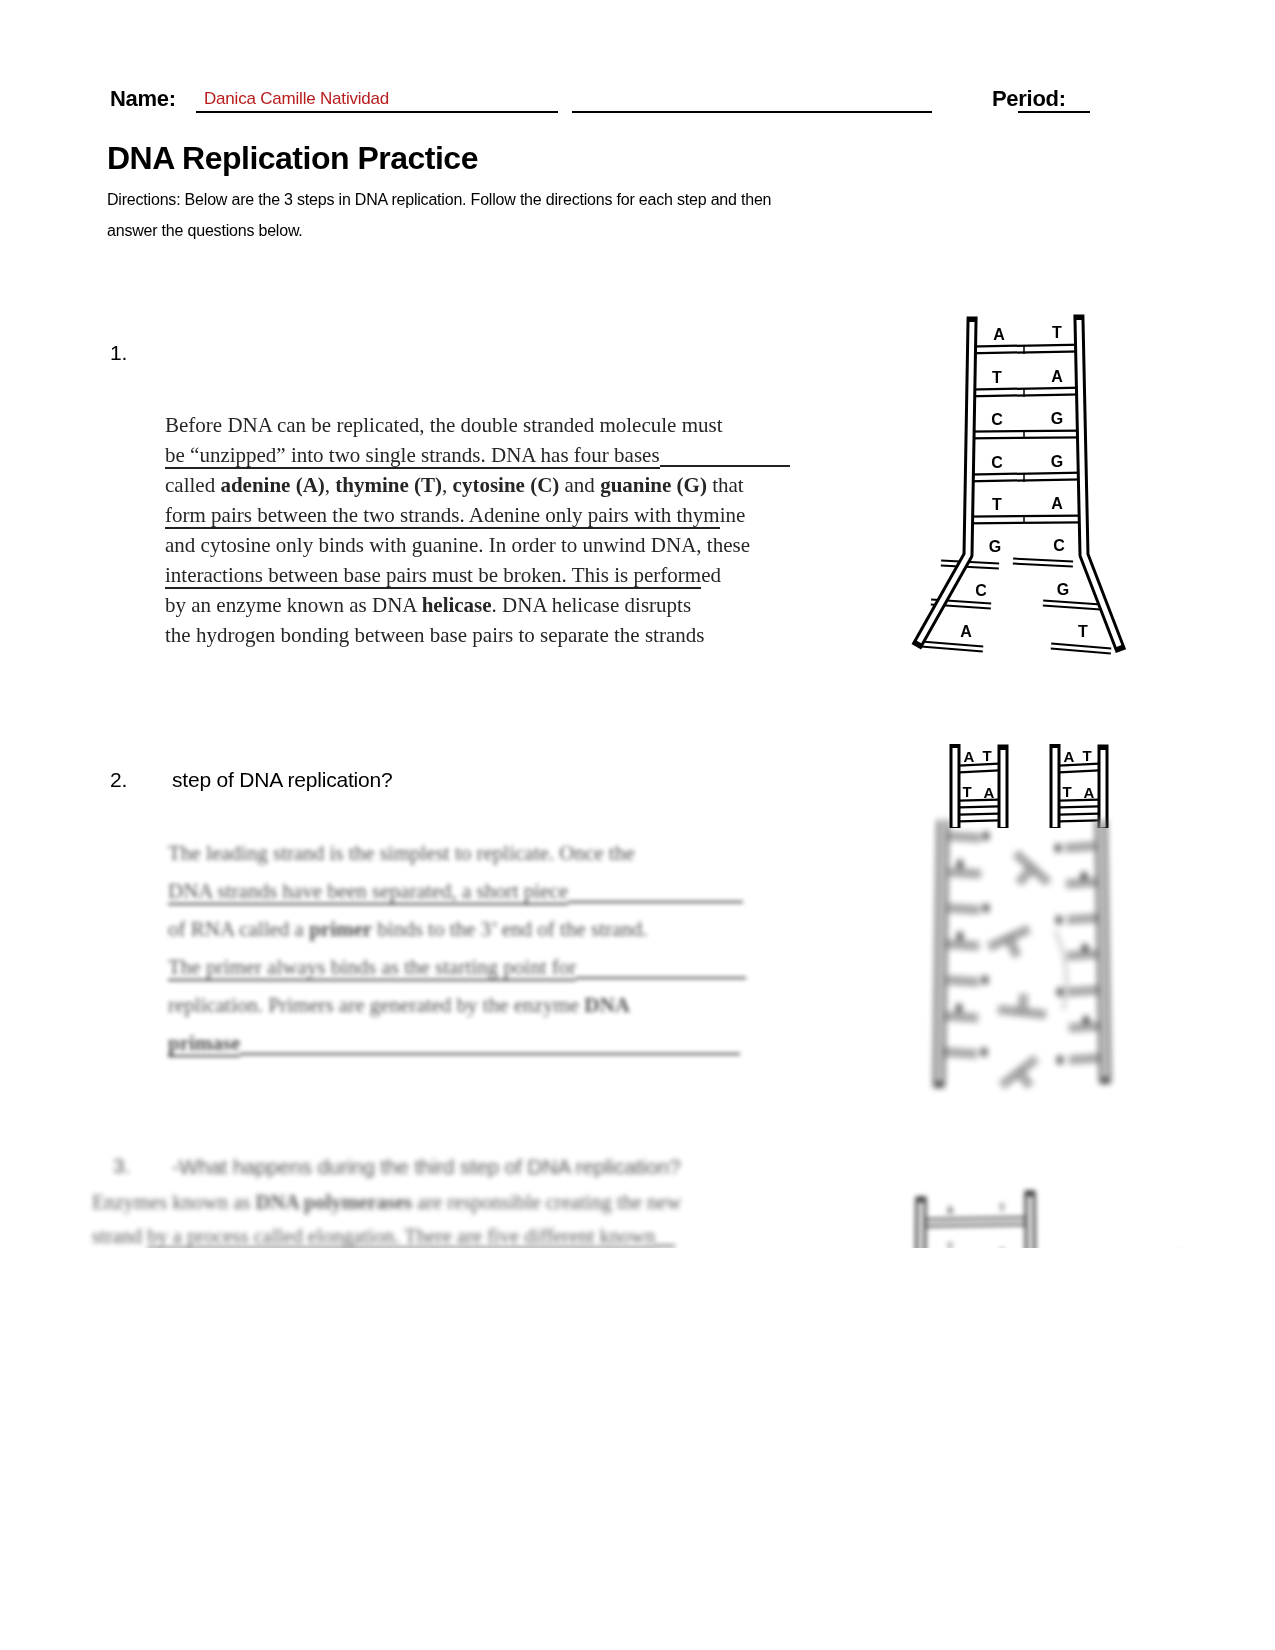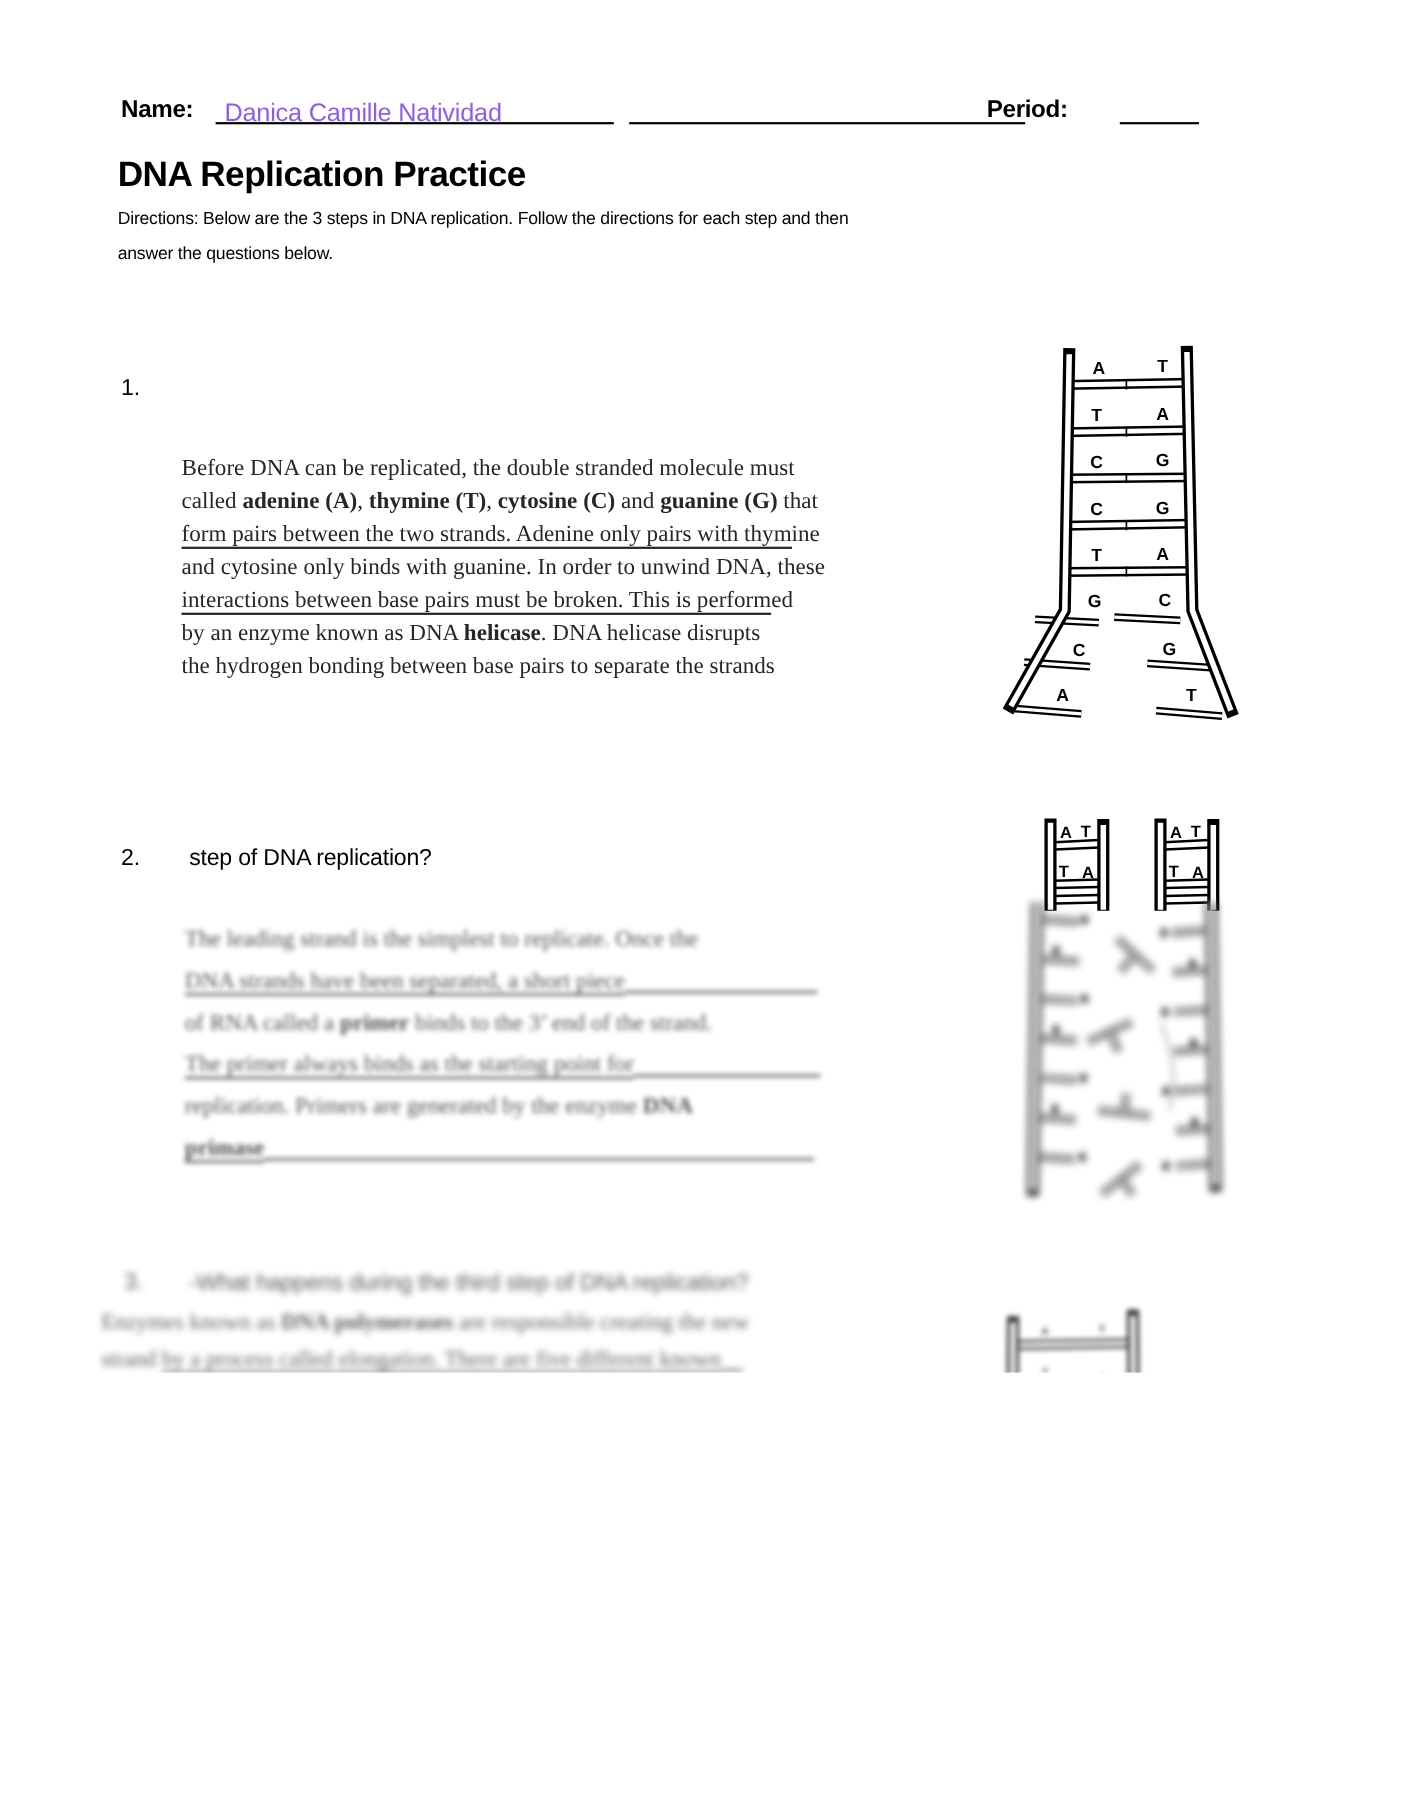--- a/index.html
+++ b/index.html
@@ -1,21 +1,21 @@
 <!DOCTYPE html>
 <html><head>
 <meta charset="utf-8">
 <style>
   html,body{margin:0;padding:0;background:#fff;}
   .page{position:relative;width:1275px;height:1248px;background:#ffffff;overflow:hidden;
         font-family:"Liberation Sans",sans-serif;color:#000;}
   .abs{position:absolute;}
   .hline{border-bottom:2px solid #000;height:0;}
   .name-label{font-size:22px;font-weight:700;letter-spacing:-0.3px;}
-  .name-value{font-size:23px;letter-spacing:-0.2px;color:#8b5cf6;}
+  .name-value{font-size:17px;letter-spacing:-0.2px;color:#b91c1c;}
   .title{font-size:32px;font-weight:700;letter-spacing:-0.5px;}
   .dirs{font-size:16px;line-height:31px;letter-spacing:-0.2px;}
   .qnum{font-size:21px;letter-spacing:-0.2px;}
   .qtext{font-size:21px;line-height:34px;letter-spacing:-0.2px;}
   .ans{font-size:21px;line-height:30px;color:#262626;}
   .tline{white-space:pre;font-family:Liberation Serif, serif;}
   .tline .b{font-weight:700;}
   .tline .u{border-bottom:2px solid #222;}
   .tline .ext{display:inline-block;border-bottom:2px solid #222;height:1.08em;vertical-align:text-bottom;}
   .ans2{font-size:21px;line-height:38px;color:#333;filter:blur(2.3px);opacity:.85;}
@@ -39,32 +39,33 @@
 </style>
 </head>
 <body>
 
 <div class="page">
 
   <span class="abs name-label" style="left:110px;top:86px;">Name:</span>
   <span class="abs name-value" style="left:204px;top:89px;">Danica Camille Natividad</span>
   <div class="abs hline" style="left:196px;top:111px;width:362px;"></div>
   <div class="abs hline" style="left:572px;top:111px;width:360px;"></div>
-  <span class="abs name-label" style="left:897px;top:86px;">Period:</span>
+  <span class="abs name-label" style="left:992px;top:86px;">Period:</span>
   <div class="abs hline" style="left:1018px;top:111px;width:72px;"></div>
 
   <div class="abs title" style="left:107px;top:140px;">DNA Replication Practice</div>
   <div class="abs dirs" style="left:107px;top:184px;width:1090px;">
     <div>Directions:  Below are the 3 steps in DNA replication.  Follow the directions for each step and then</div>
     <div>answer the questions below.</div>
   </div>
 
   <span class="abs qnum" style="left:110px;top:341px;">1.</span>
   <div class="abs ans" style="left:165px;top:410px;width:730px;">
       <div class="tline"><span>Before DNA can be replicated, the double stranded molecule must</span></div>
+      <div class="tline"><span class="u">be “unzipped” into two single strands. DNA has four bases</span><span class="ext" style="width: 130px;"></span></div>
       <div class="tline"><span>called </span><span class="b">adenine (A)</span><span>, </span><span class="b">thymine (T)</span><span>, </span><span class="b">cytosine (C)</span><span> and </span><span class="b">guanine (G)</span><span> that</span></div>
       <div class="tline"><span class="u">form pairs between the two strands. Adenine only pairs with thym</span><span>ine</span></div>
       <div class="tline"><span>and cytosine only binds with guanine. In order to unwind DNA, these</span></div>
       <div class="tline"><span class="u">interactions between base pairs must be broken. This is perform</span><span>ed</span></div>
       <div class="tline"><span>by an enzyme known as DNA </span><span class="b">helicase</span><span>. DNA helicase disrupts</span></div>
       <div class="tline"><span>the hydrogen bonding between base pairs to separate the strands</span></div>
     </div>
 
   <svg class="abs" style="left:893px;top:308px;" width="234" height="350" viewBox="0 0 234 350">
     <g>

